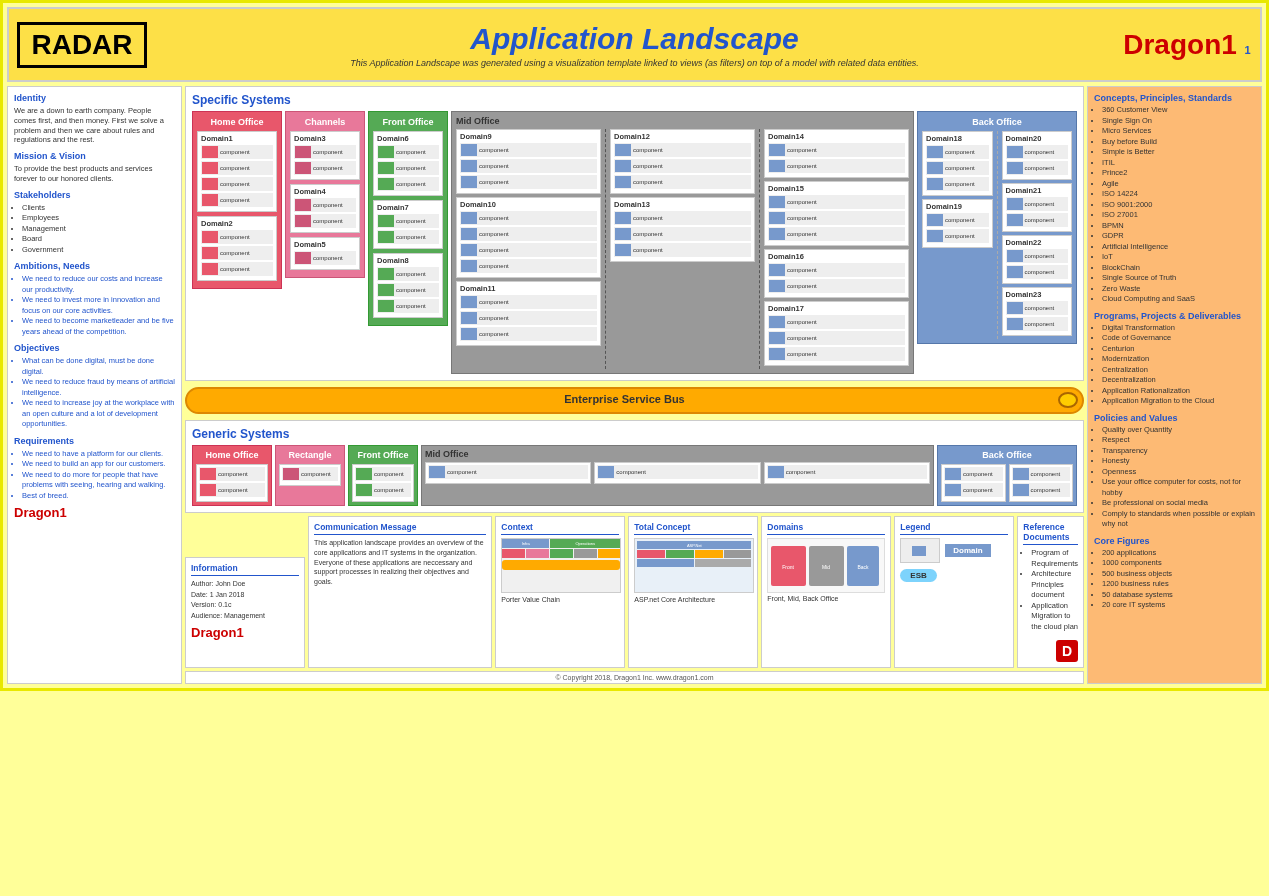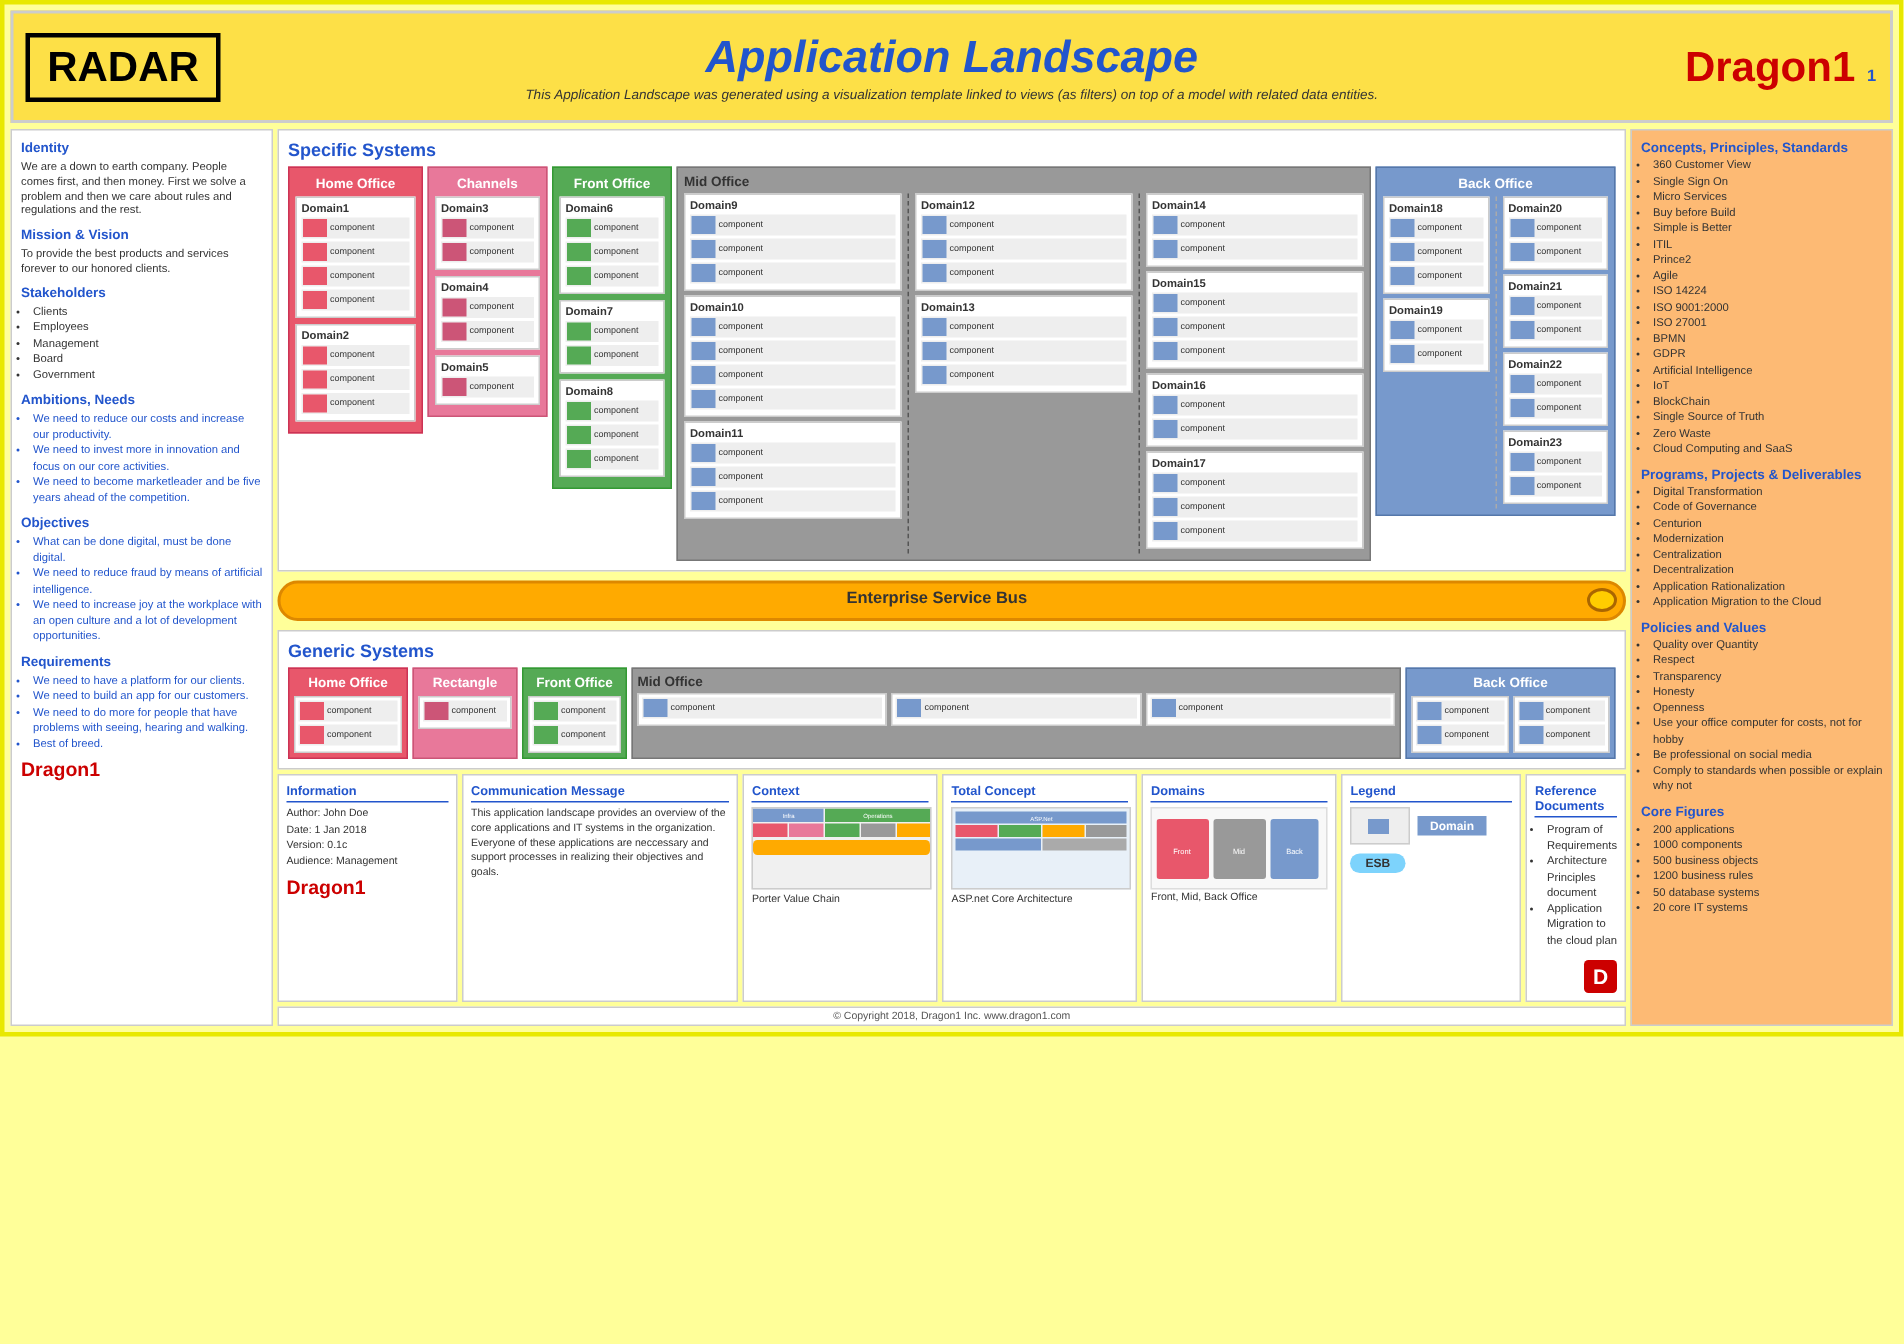--- a/index.html
+++ b/index.html
@@ -952,21 +952,21 @@
                 </div>
               </div>
             </div>
           </div>
 
         </div>
       </div>
 
       <div class="bottom-row">
 
-        <div class="bottom-cell" style="min-width:120px;">
+        <div class="bottom-cell" style="min-width:120px;margin-top:41px;">
           <div class="bottom-cell-title">Information</div>
           <p style="font-size:7px; color:#333; line-height:1.5;">Author: John Doe<br>Date: 1 Jan 2018<br>Version: 0.1c<br>Audience: Management</p>
           <div style="color:#cc0000; font-weight:bold; font-size:13px; margin-top:4px;">Dragon1</div>
         </div>
 
         <div class="bottom-cell" style="min-width:150px;">
           <div class="bottom-cell-title">Communication Message</div>
           <p style="font-size:7px; color:#333; line-height:1.4;">This application landscape provides an overview of the core applications and IT systems in the organization. Everyone of these applications are neccessary and support processes in realizing their objectives and goals.</p>
         </div>
 

